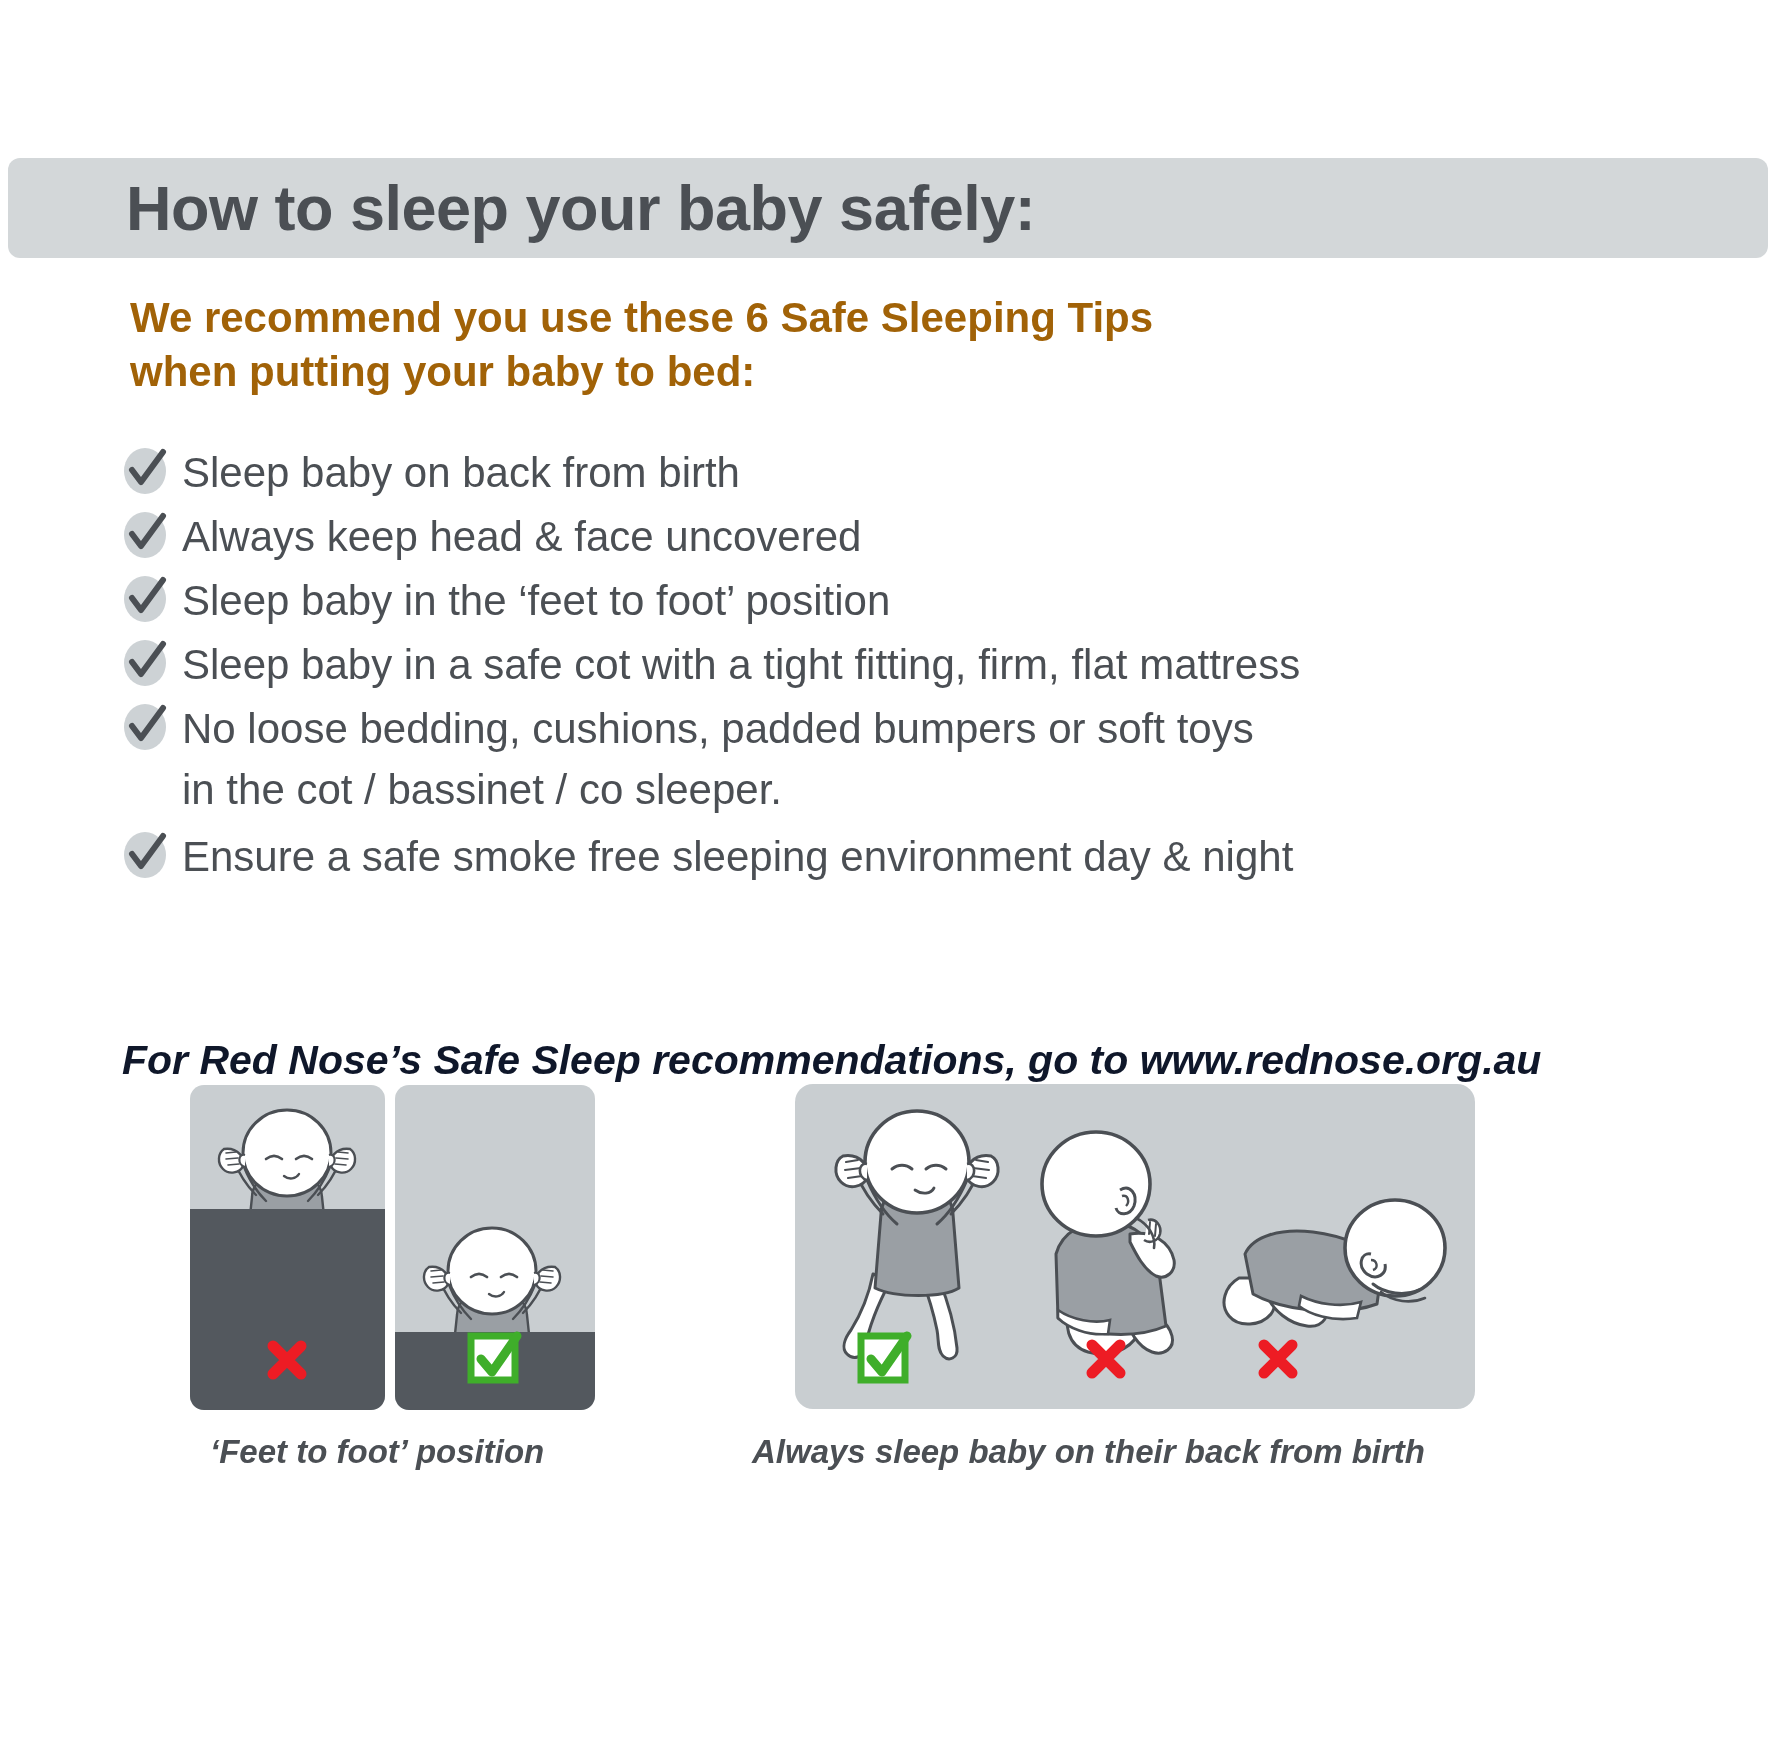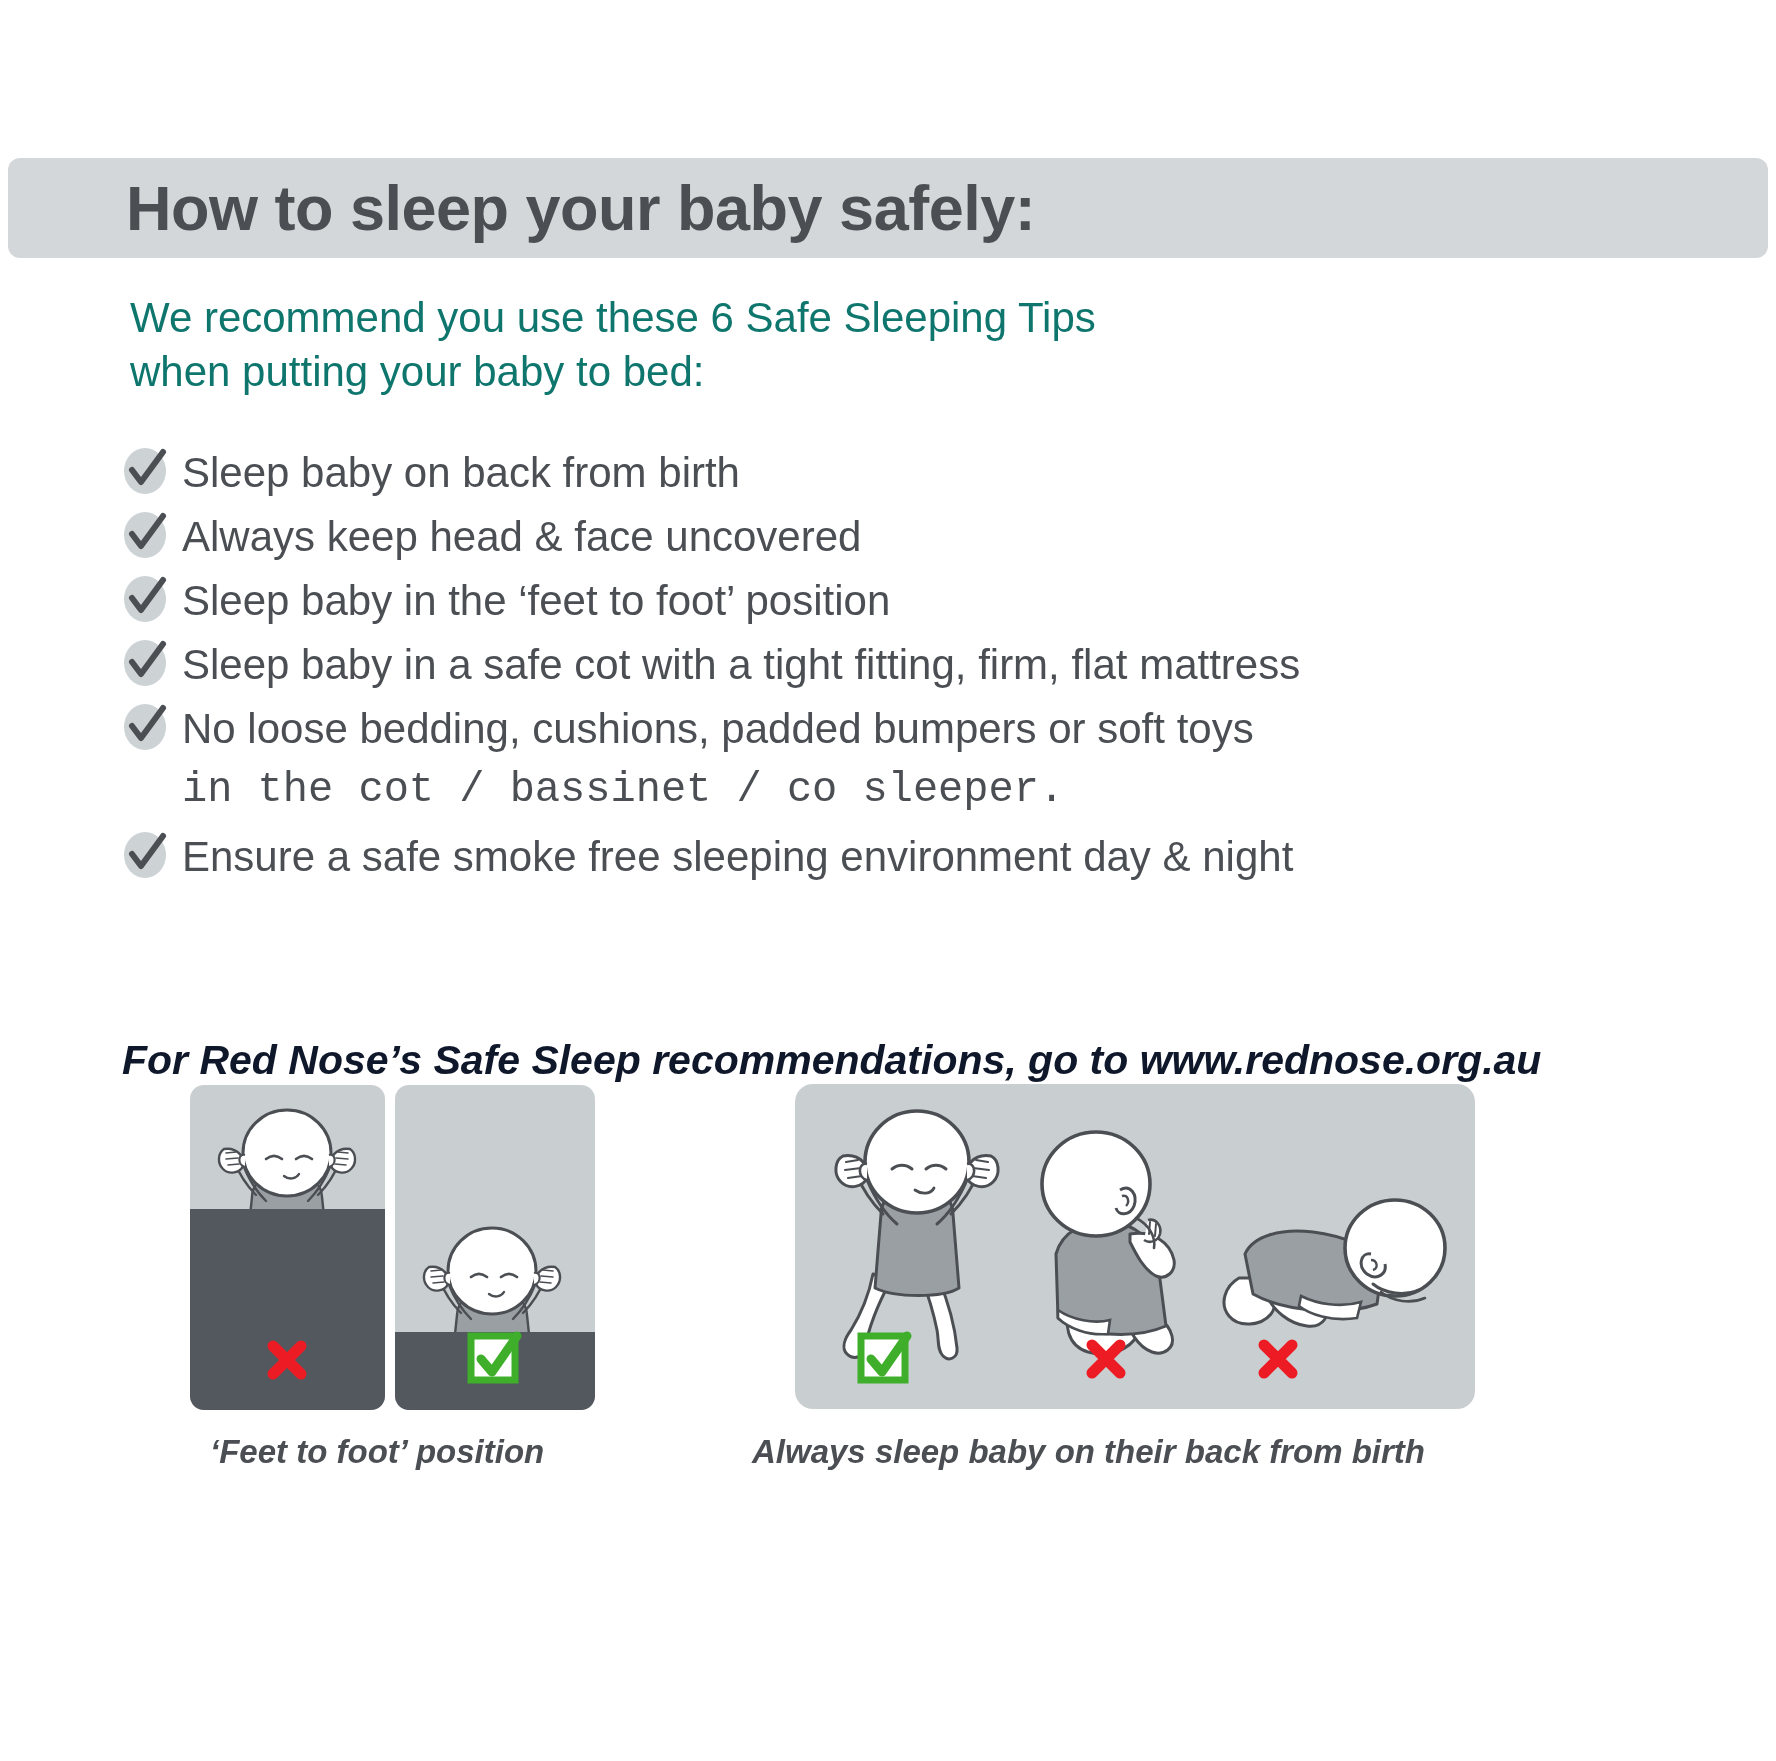--- a/index.html
+++ b/index.html
@@ -31,21 +31,22 @@
     white-space:nowrap;
   }
 
   
   .intro{
     position:absolute;
     left:130px; top:291px;
     width:1400px;
     font-size:42px;
     line-height:1.28;
-    color:#0f766e;
+    color:#a16207;
+    font-weight:bold;
   }
   .intro div{white-space:nowrap;}
 
   
   .tips{
     position:absolute;
     left:122px; top:430px;
     width:1620px;
   }
   .tip-row{
@@ -79,21 +80,20 @@
     line-height:1.0;
     color:#4b4f54;
     white-space:nowrap;
     margin-top:4px;
   }
   .cont-text{
     font-size:42px;
     color:#4b4f54;
     white-space:nowrap;
     margin-top:4px;
-    font-family:Liberation Mono, monospace;
   }
 
   
   .note{
     position:absolute;
     left:122px; top:1037px;
     font-size:41px;
     font-style:italic;
     font-weight:700;
     color:#0f172a;

